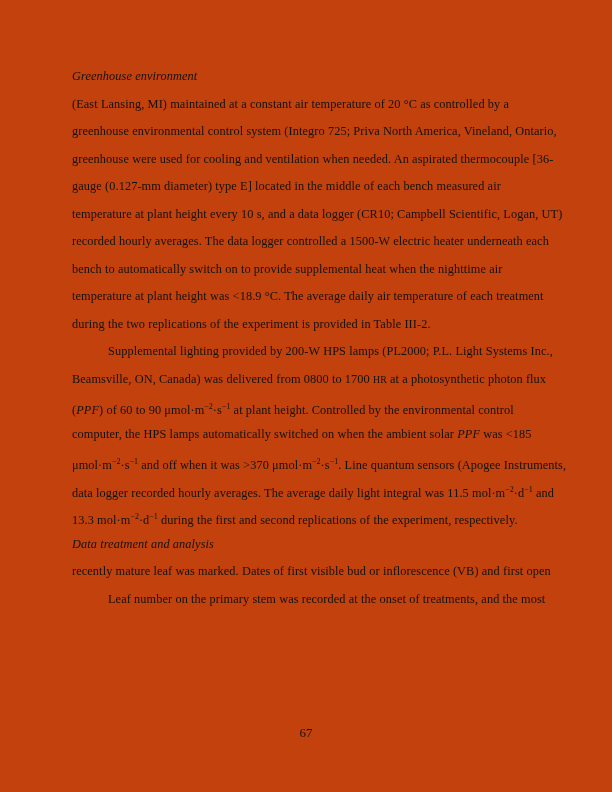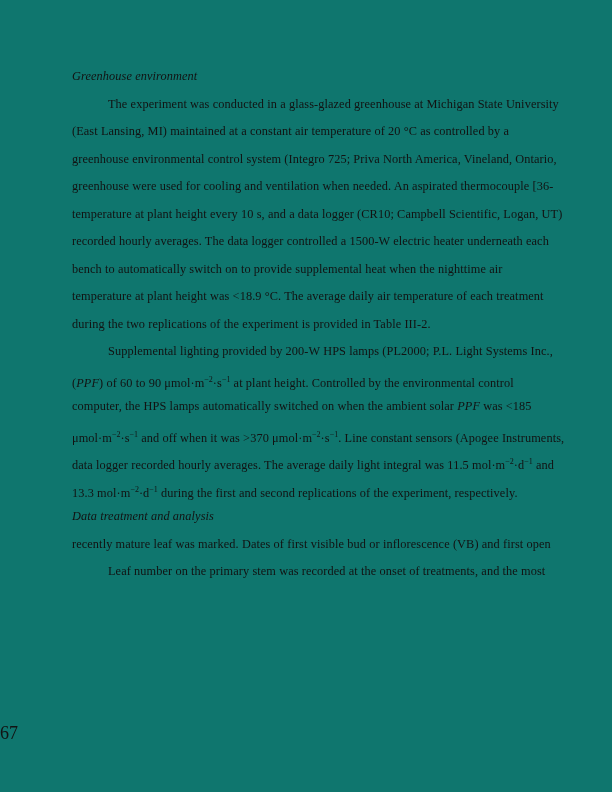--- a/index.html
+++ b/index.html
@@ -4,21 +4,21 @@
 <style>
   html, body {
     margin: 0;
     padding: 0;
     background: #ffffff;
   }
   .page {
     position: relative;
     width: 612px;
     height: 792px;
-    background: #0f766e;
+    background: #c2410c;
     font-family: "Liberation Serif", "DejaVu Serif", serif;
     color: #121212;
     overflow: hidden;
   }
   .content {
     position: absolute;
     left: 72px;
     top: 63px;
     width: 482px;
   }
@@ -35,44 +35,45 @@
     font-size: 8px;
     vertical-align: 4.5px;
     letter-spacing: 0;
   }
   .sc { font-size: 9.8px; }
   .footer {
     position: absolute;
     top: 726px;
     left: 0;
     width: 612px;
-    text-align: left;
-    font-size: 18px;
+    text-align: center;
+    font-size: 13px;
     line-height: 14px;
   }
 </style>
 </head>
 <body>
 
 <div class="page">
   <main class="content">
       <div class="line"><span class="it">Greenhouse environment</span></div>
-      <div class="line indent"><span>The experiment was conducted in a glass-glazed greenhouse at Michigan State University</span></div>
       <div class="line"><span>(East Lansing, MI) maintained at a constant air temperature of 20 °C as controlled by a</span></div>
       <div class="line"><span>greenhouse environmental control system (Integro 725; Priva North America, Vineland, Ontario,</span></div>
       <div class="line"><span>greenhouse were used for cooling and ventilation when needed. An aspirated thermocouple [36-</span></div>
+      <div class="line"><span>gauge (0.127-mm diameter) type E] located in the middle of each bench measured air</span></div>
       <div class="line"><span>temperature at plant height every 10 s, and a data logger (CR10; Campbell Scientific, Logan, UT)</span></div>
       <div class="line"><span>recorded hourly averages. The data logger controlled a 1500-W electric heater underneath each</span></div>
       <div class="line"><span>bench to automatically switch on to provide supplemental heat when the nighttime air</span></div>
       <div class="line"><span>temperature at plant height was &lt;18.9 °C. The average daily air temperature of each treatment</span></div>
       <div class="line"><span>during the two replications of the experiment is provided in Table III-2.</span></div>
       <div class="line indent"><span>Supplemental lighting provided by 200-W HPS lamps (PL2000; P.L. Light Systems Inc.,</span></div>
+      <div class="line"><span>Beamsville, ON, Canada) was delivered from 0800 to 1700 </span><span class="sc">HR</span><span> at a photosynthetic photon flux</span></div>
       <div class="line"><span>(</span><span class="it">PPF</span><span>) of 60 to 90 μmol·m</span><span class="sup">−2</span><span>·s</span><span class="sup">−1</span><span> at plant height. Controlled by the environmental control</span></div>
       <div class="line"><span>computer, the HPS lamps automatically switched on when the ambient solar </span><span class="it">PPF</span><span> was &lt;185</span></div>
-      <div class="line"><span>μmol·m</span><span class="sup">−2</span><span>·s</span><span class="sup">−1</span><span> and off when it was &gt;370 μmol·m</span><span class="sup">−2</span><span>·s</span><span class="sup">−1</span><span>. Line constant sensors (Apogee Instruments,</span></div>
+      <div class="line"><span>μmol·m</span><span class="sup">−2</span><span>·s</span><span class="sup">−1</span><span> and off when it was &gt;370 μmol·m</span><span class="sup">−2</span><span>·s</span><span class="sup">−1</span><span>. Line quantum sensors (Apogee Instruments,</span></div>
       <div class="line"><span>data logger recorded hourly averages. The average daily light integral was 11.5 mol·m</span><span class="sup">−2</span><span>·d</span><span class="sup">−1</span><span> and</span></div>
       <div class="line"><span>13.3 mol·m</span><span class="sup">−2</span><span>·d</span><span class="sup">−1</span><span> during the first and second replications of the experiment, respectively.</span></div>
       <div class="line"><span class="it">Data treatment and analysis</span></div>
       <div class="line"><span>recently mature leaf was marked. Dates of first visible bud or inflorescence (VB) and first open</span></div>
       <div class="line indent"><span>Leaf number on the primary stem was recorded at the onset of treatments, and the most</span></div>
     </main>
   <footer class="footer">
     <span>67</span>
   </footer>
 </div>

